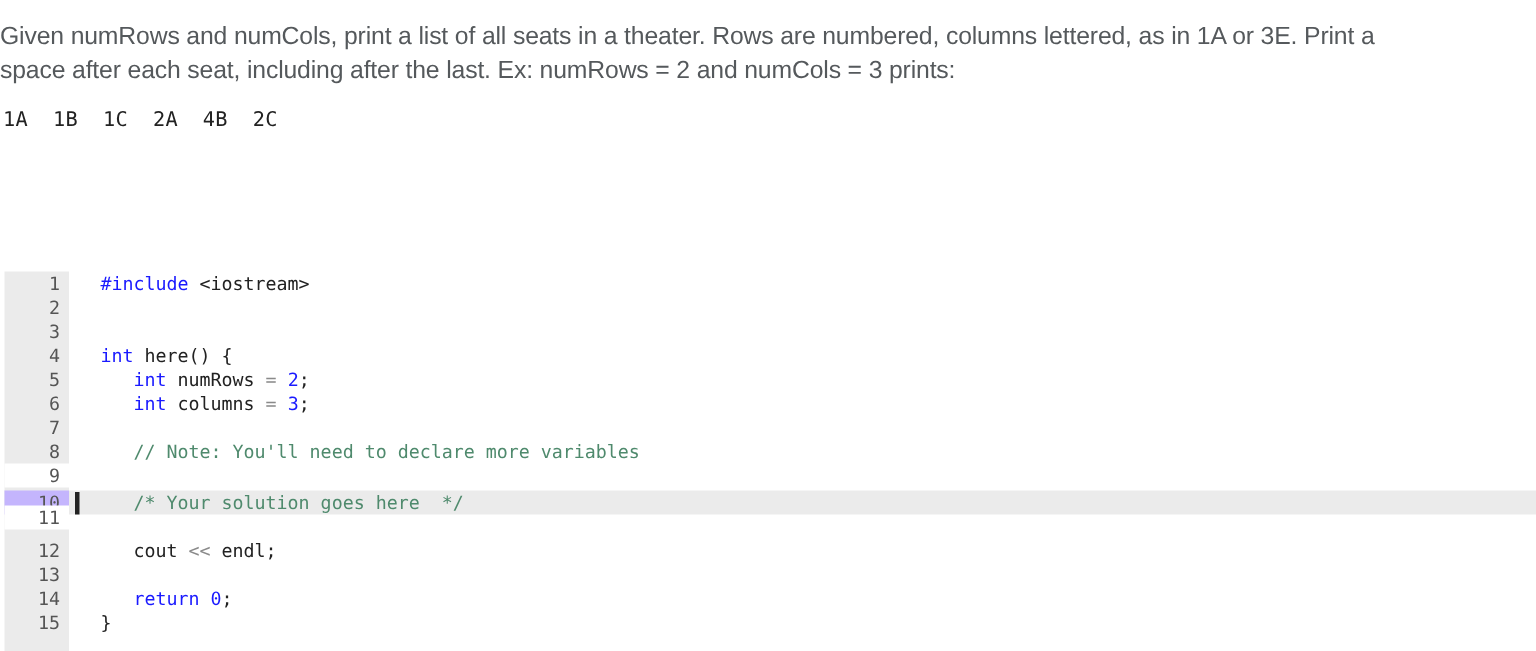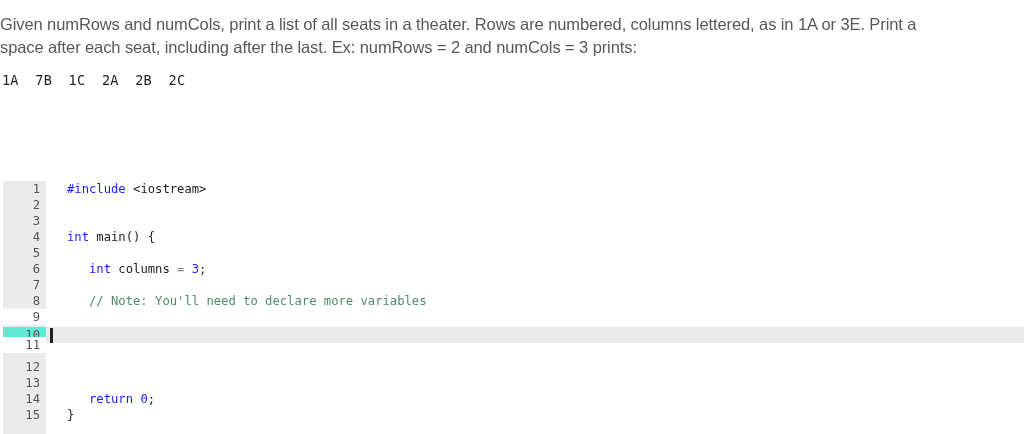--- a/index.html
+++ b/index.html
@@ -75,21 +75,21 @@
     }
     .line .code {
       position: absolute;
       left: 44px;
       color: #222;
       margin-left: 20px;
     }
     .line.active {
       background: #ebebeb;
     }
-    .line.active .num { background: #5eead4; }
+    .line.active .num { background: #c4b5fd; }
     .cursor {
       position: absolute;
       left: 47px;
       top: 1px;
       width: 3px;
       height: 15px;
       background: #222;
     }
     .kw { color: #1a1aff; }
     .ns { color: #5a6b7b; }
@@ -99,34 +99,34 @@
     .plain { color: #222; }
   </style>
 </head>
 <body>
 
 <div class="prompt">
   <p>Given numRows and numCols, print a list of all seats in a theater. Rows are numbered, columns lettered, as in 1A or 3E. Print a</p>
   <p>space after each seat, including after the last. Ex: numRows = 2 and numCols = 3 prints:</p>
 </div>
 
-<div class="example-output">1A  7B  1C  2A  2B  2C</div>
+<div class="example-output">1A  1B  1C  2A  4B  2C</div>
 
 <div class="editor">
   <div class="gutter-bg"></div>
   <div id="lines-container">
       <div class="line" style="top: 0px;"><span class="num">1</span><span class="code"><span class="kw">#include</span><span class="plain"> &lt;iostream&gt;</span></span></div>
       <div class="line" style="top: 16px;"><span class="num">2</span></div>
       <div class="line" style="top: 32px;"><span class="num">3</span><span class="code"></span></div>
-      <div class="line" style="top: 48px;"><span class="num">4</span><span class="code"><span class="kw">int</span><span class="plain"> main() {</span></span></div>
-      <div class="line" style="top: 64px;"><span class="num">5</span></div>
+      <div class="line" style="top: 48px;"><span class="num">4</span><span class="code"><span class="kw">int</span><span class="plain"> here() {</span></span></div>
+      <div class="line" style="top: 64px;"><span class="num">5</span><span class="code"><span class="kw">   int</span><span class="plain"> numRows </span><span class="op">=</span><span class="numlit"> 2</span><span class="plain">;</span></span></div>
       <div class="line" style="top: 80px;"><span class="num">6</span><span class="code"><span class="kw">   int</span><span class="plain"> columns </span><span class="op">=</span><span class="numlit"> 3</span><span class="plain">;</span></span></div>
       <div class="line" style="top: 96px;"><span class="num">7</span><span class="code"></span></div>
       <div class="line" style="top: 112px;"><span class="num">8</span><span class="code"><span class="cmt">   // Note: You'll need to declare more variables</span></span></div>
       <div class="line editable" style="top: 128px;"><span class="num">9</span><span class="code"></span></div>
-      <div class="line editable active" style="top: 146px;"><span class="num">10</span><span class="cursor"></span></div>
+      <div class="line editable active" style="top: 146px;"><span class="num">10</span><span class="cursor"></span><span class="code"><span class="cmt">   /* Your solution goes here  */</span></span></div>
       <div class="line editable" style="top: 156px;"><span class="num">11</span><span class="code"></span></div>
-      <div class="line" style="top: 178px;"><span class="num">12</span></div>
+      <div class="line" style="top: 178px;"><span class="num">12</span><span class="code"><span class="plain">   cout </span><span class="op">&lt;&lt;</span><span class="plain"> endl;</span></span></div>
       <div class="line" style="top: 194px;"><span class="num">13</span><span class="code"></span></div>
       <div class="line" style="top: 210px;"><span class="num">14</span><span class="code"><span class="kw">   return</span><span class="numlit"> 0</span><span class="plain">;</span></span></div>
       <div class="line" style="top: 226px;"><span class="num">15</span><span class="code"><span class="plain">}</span></span></div>
     </div>
 </div>
 
 </body></html>

